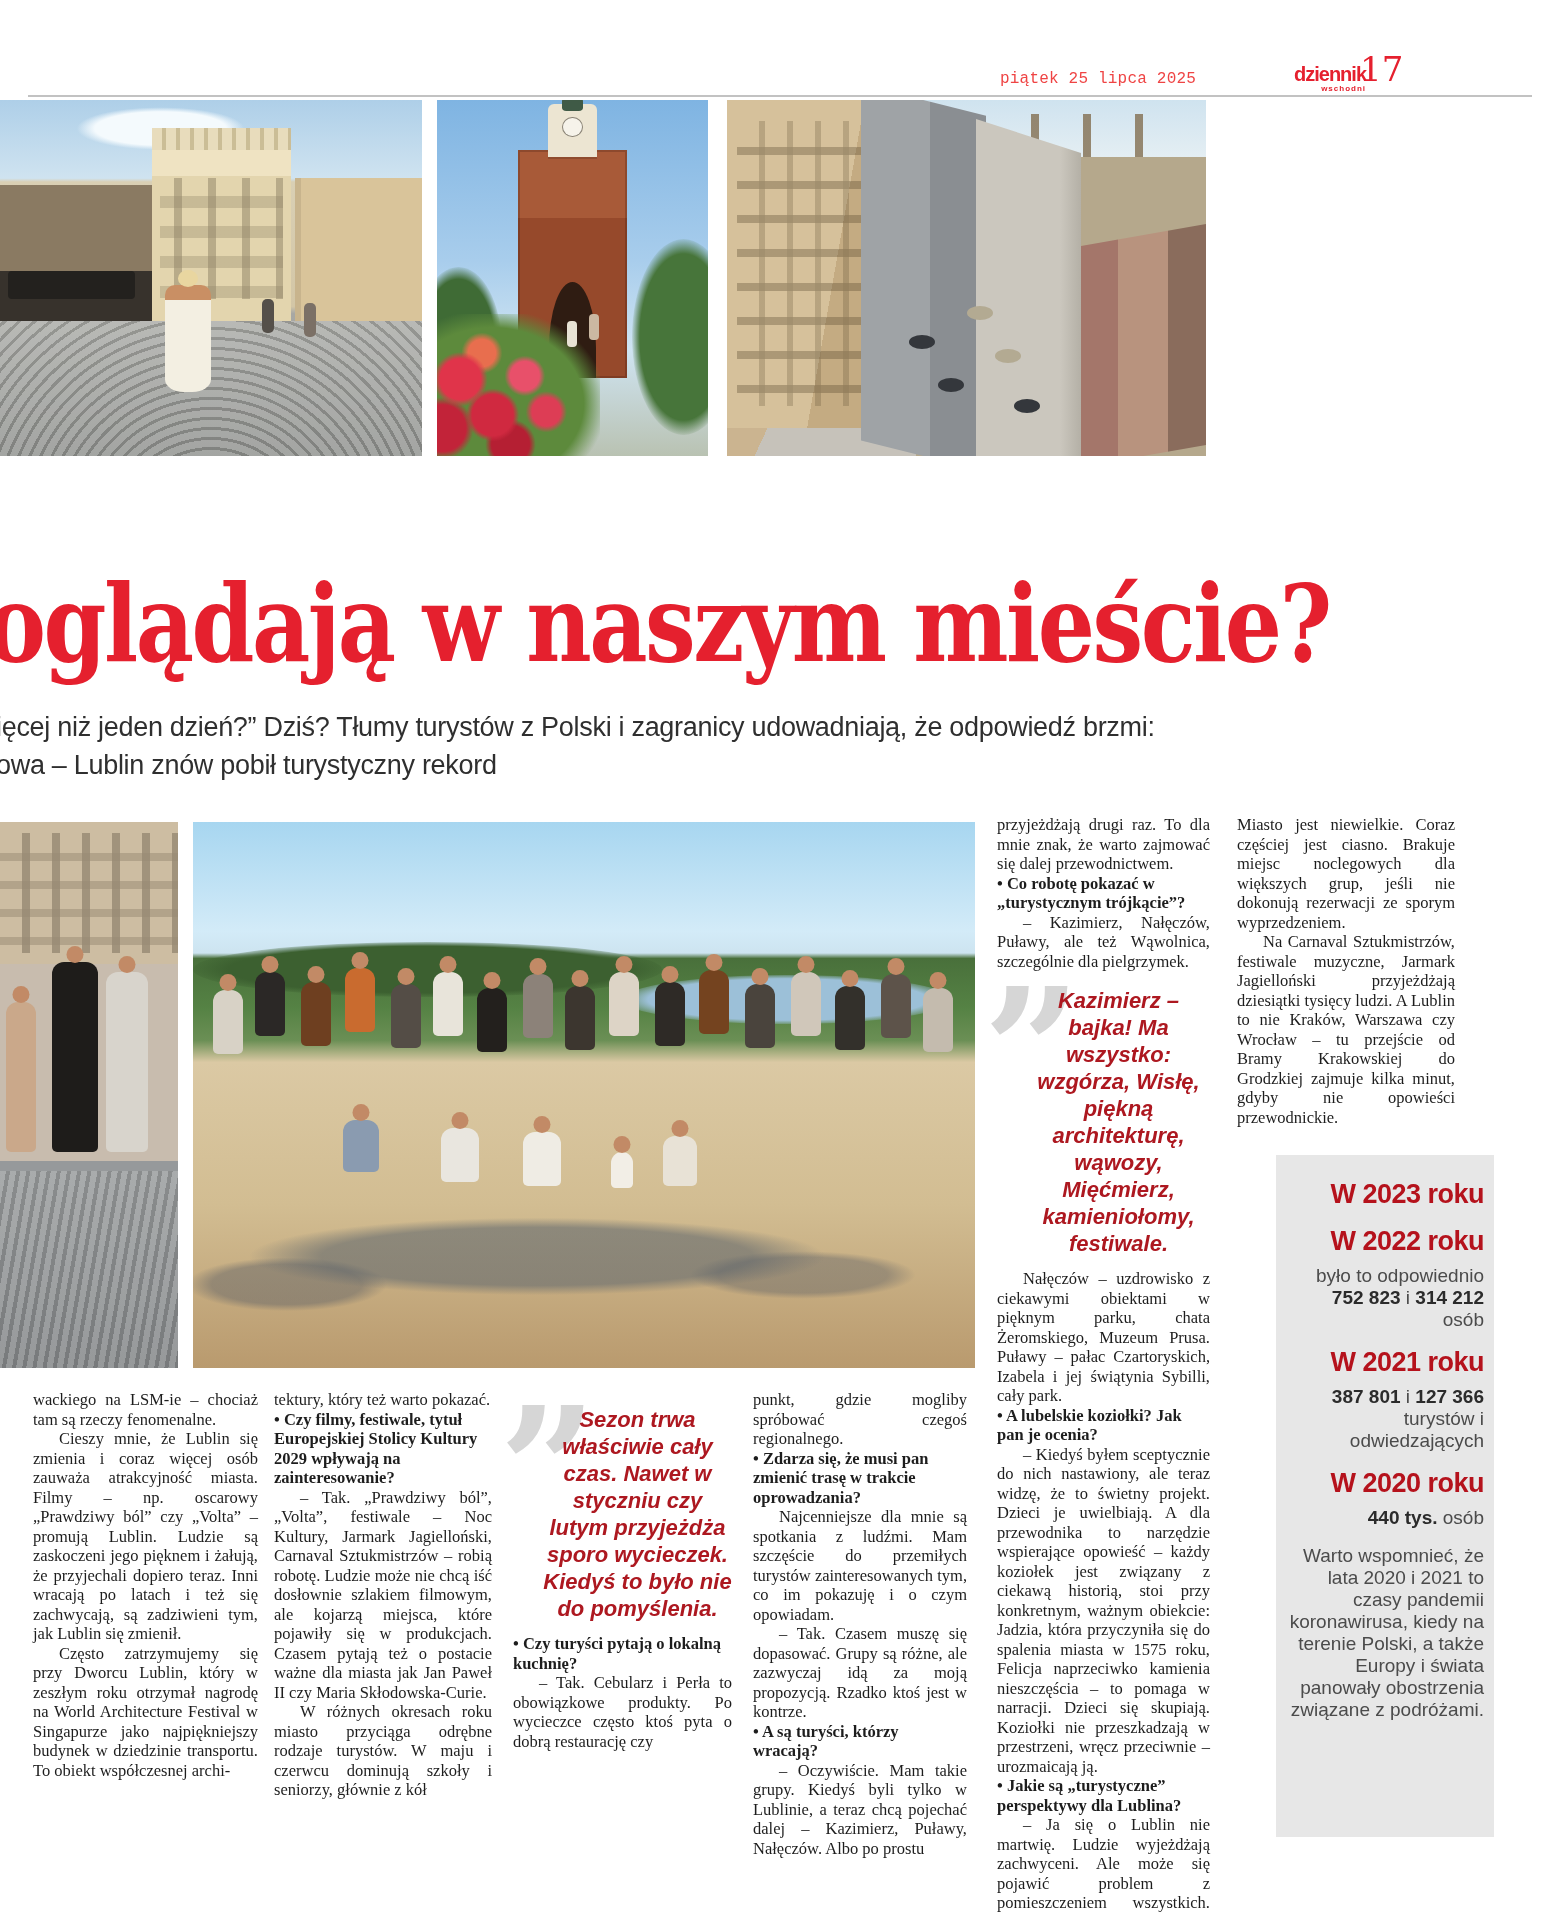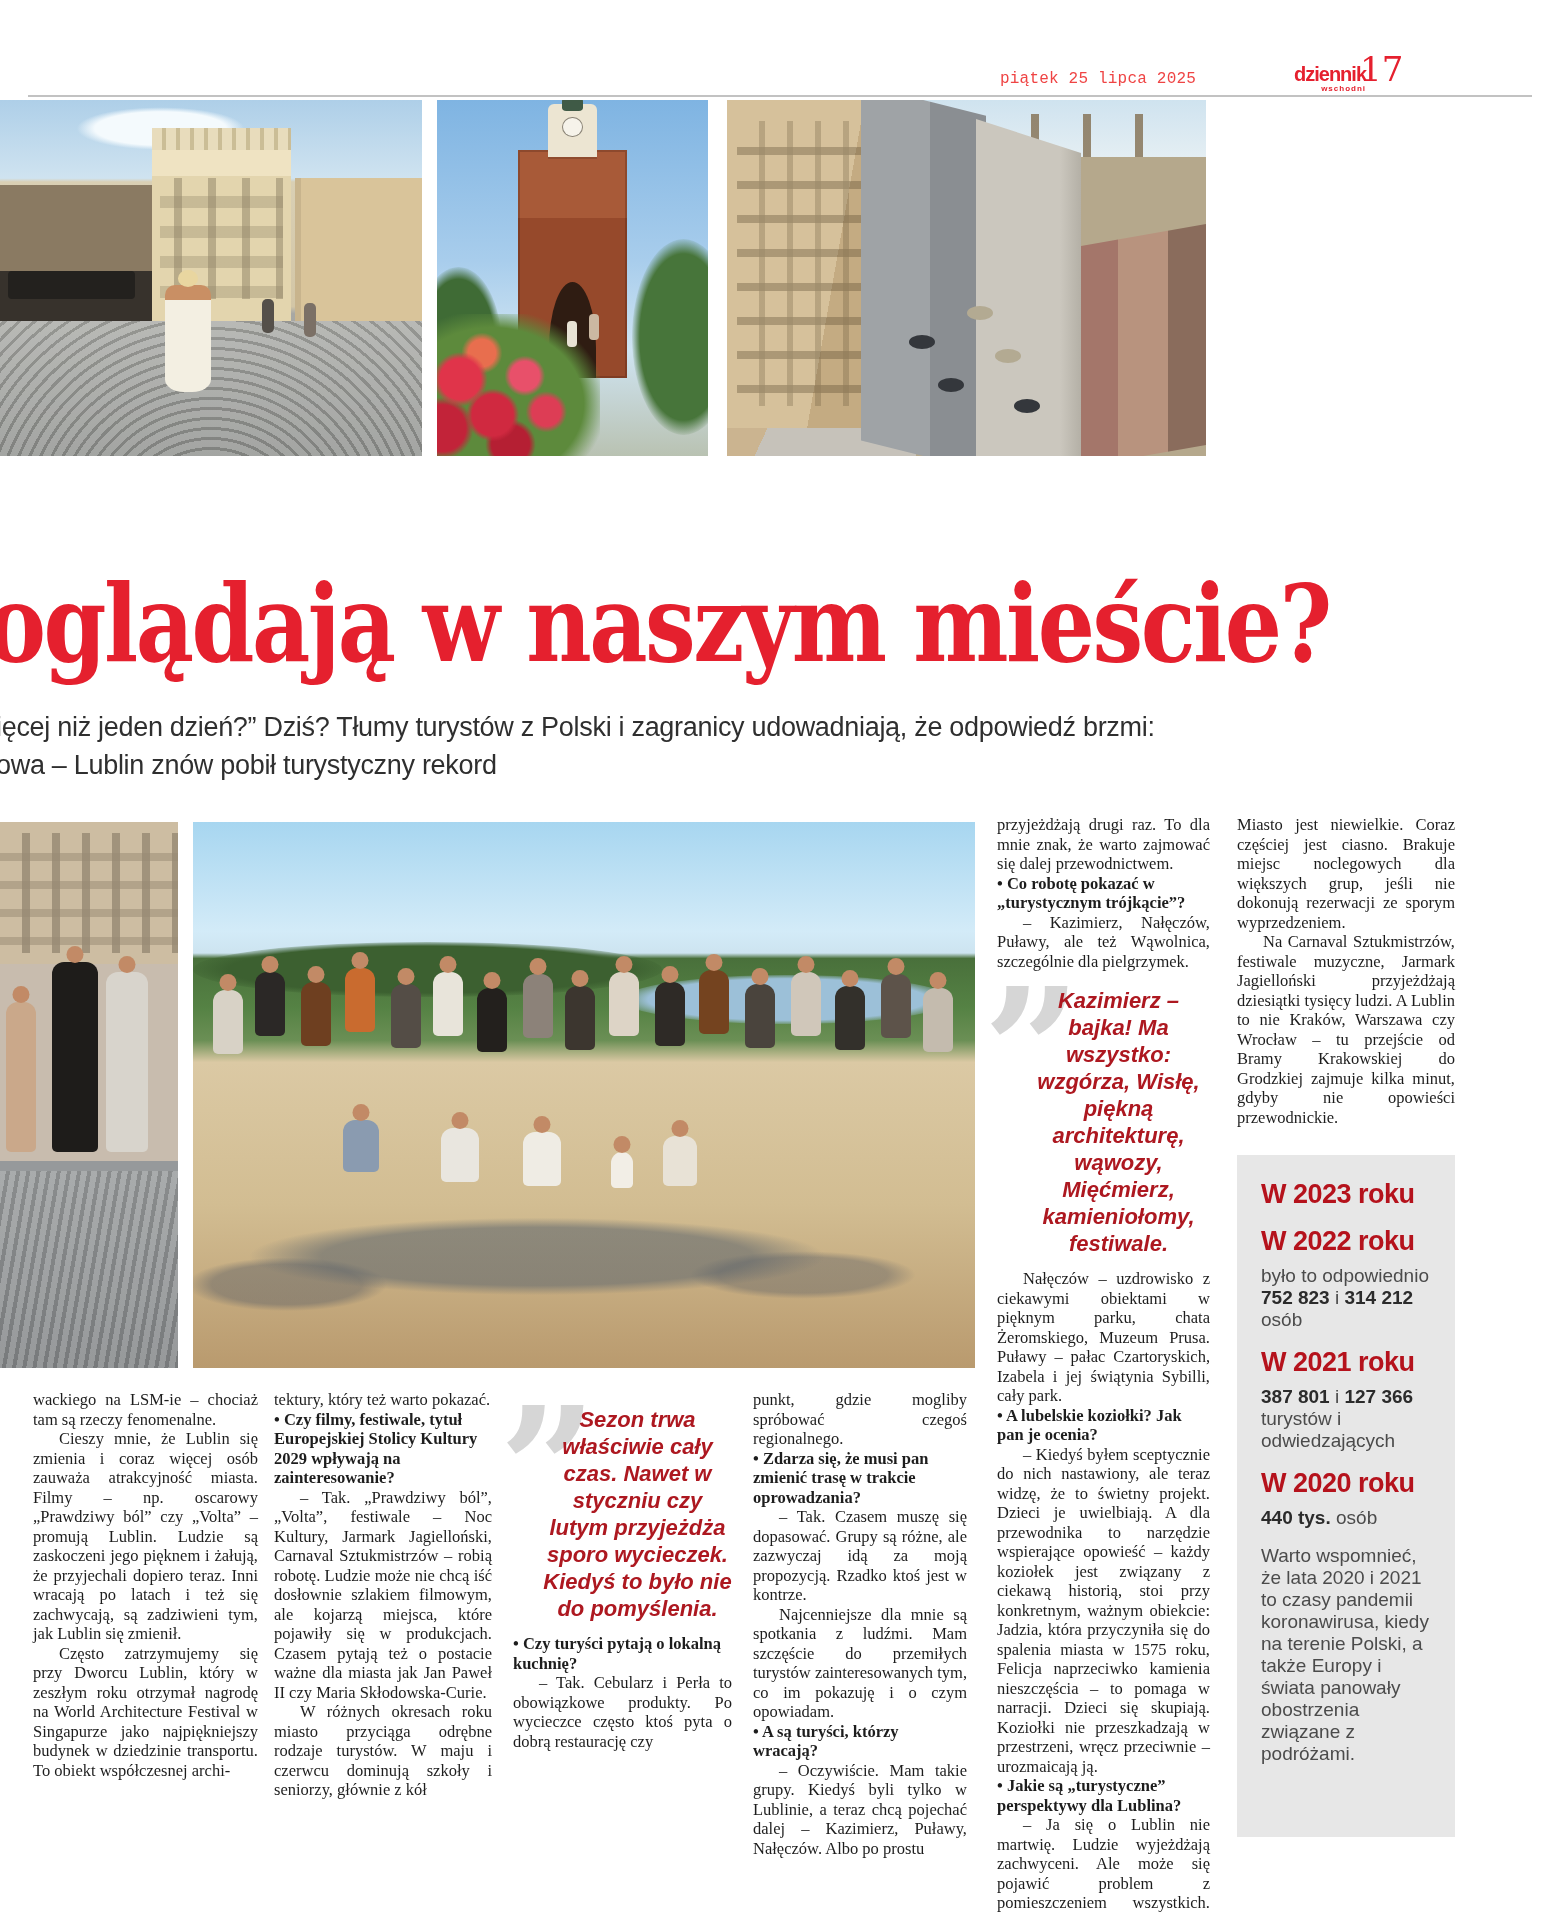--- a/index.html
+++ b/index.html
@@ -132,22 +132,22 @@
 
   .pullquote{position:relative;z-index:0;margin:12px 0 10px;padding:4px 0 2px 30px;
     font-family:"Liberation Sans",sans-serif;font-style:italic;font-weight:600;
     font-size:22px;line-height:27px;color:#ad1820;text-align:center;text-indent:0;}
   .pullquote::before{content:"\201D";position:absolute;left:-14px;top:-18px;z-index:0;
     font-family:"DejaVu Serif",serif;font-style:normal;font-weight:bold;
     font-size:170px;line-height:1;color:#d6d6d6;}
   .pullquote .pq-text{position:relative;z-index:1;}
 
   
-  .statsbox{position:absolute;left:1237px;top:1155px;width:218px;height:682px;background:#e7e7e7;
-    box-sizing:border-box;padding:8px 24px;text-align:left;
+  .statsbox{position:absolute;left:1276px;top:1155px;width:218px;height:682px;background:#e7e7e7;
+    box-sizing:border-box;padding:8px 10px;text-align:right;
     font-family:"Liberation Sans",sans-serif;}
   .statsbox h3{margin:16px 0 8px;font-size:27px;letter-spacing:-.5px;color:#b5121c;}
   .statsbox p.stat-val{margin:0;font-size:19px;line-height:22px;color:#4b4b4b;}
   .statsbox p.stat-val b{color:#2b2b2b;}
   .stats-note{margin:16px 0 0;font-size:19px;line-height:22px;color:#4b4b4b;}
 </style>
 </head>
 <body>
 
 <div class="page">
@@ -257,22 +257,22 @@
       <p class="body-indent">W różnych okresach roku miasto przyciąga odrębne rodzaje turystów. W maju i czerwcu dominują szkoły i seniorzy, głównie z kół</p>
     </div>
   <div class="col c3">
       <div class="pullquote"><span class="pq-text">Sezon trwa właściwie cały czas. Nawet w styczniu czy lutym przyjeżdża sporo wycieczek. Kiedyś to było nie do pomyślenia.</span></div>
       <p class="q">• Czy turyści pytają o lokalną kuchnię?</p>
       <p class="body-indent">– Tak. Cebularz i Perła to obowiązkowe produkty. Po wycieczce często ktoś pyta o dobrą restaurację czy</p>
     </div>
   <div class="col c4">
       <p class="body">punkt, gdzie mogliby spróbować czegoś regionalnego.</p>
       <p class="q">• Zdarza się, że musi pan zmienić trasę w trakcie oprowadzania?</p>
+      <p class="body-indent">Najcenniejsze dla mnie są spotkania z ludźmi. Mam szczęście do przemiłych turystów zainteresowanych tym, co im pokazuję i o czym opowiadam.</p>
       <p class="body-indent">– Tak. Czasem muszę się dopasować. Grupy są różne, ale zazwyczaj idą za moją propozycją. Rzadko ktoś jest w kontrze.</p>
-      <p class="body-indent">Najcenniejsze dla mnie są spotkania z ludźmi. Mam szczęście do przemiłych turystów zainteresowanych tym, co im pokazuję i o czym opowiadam.</p>
       <p class="q">• A są turyści, którzy wracają?</p>
       <p class="body-indent">– Oczywiście. Mam takie grupy. Kiedyś byli tylko w Lublinie, a teraz chcą pojechać dalej – Kazimierz, Puławy, Nałęczów. Albo po prostu</p>
     </div>
   <div class="col c5">
       <p class="body">przyjeżdżają drugi raz. To dla mnie znak, że warto zajmować się dalej przewodnictwem.</p>
       <p class="q">• Co robotę pokazać w „turystycznym trójkącie”?</p>
       <p class="body-indent">– Kazimierz, Nałęczów, Puławy, ale też Wąwolnica, szczególnie dla pielgrzymek.</p>
       <div class="pullquote"><span class="pq-text">Kazimierz – bajka! Ma wszystko: wzgórza, Wisłę, piękną architekturę, wąwozy, Mięćmierz, kamieniołomy, festiwale.</span></div>
       <p class="body-indent">Nałęczów – uzdrowisko z ciekawymi obiektami w pięknym parku, chata Żeromskiego, Muzeum Prusa. Puławy – pałac Czartoryskich, Izabela i jej świątynia Sybilli, cały park.</p>
       <p class="q">• A lubelskie koziołki? Jak pan je ocenia?</p>

